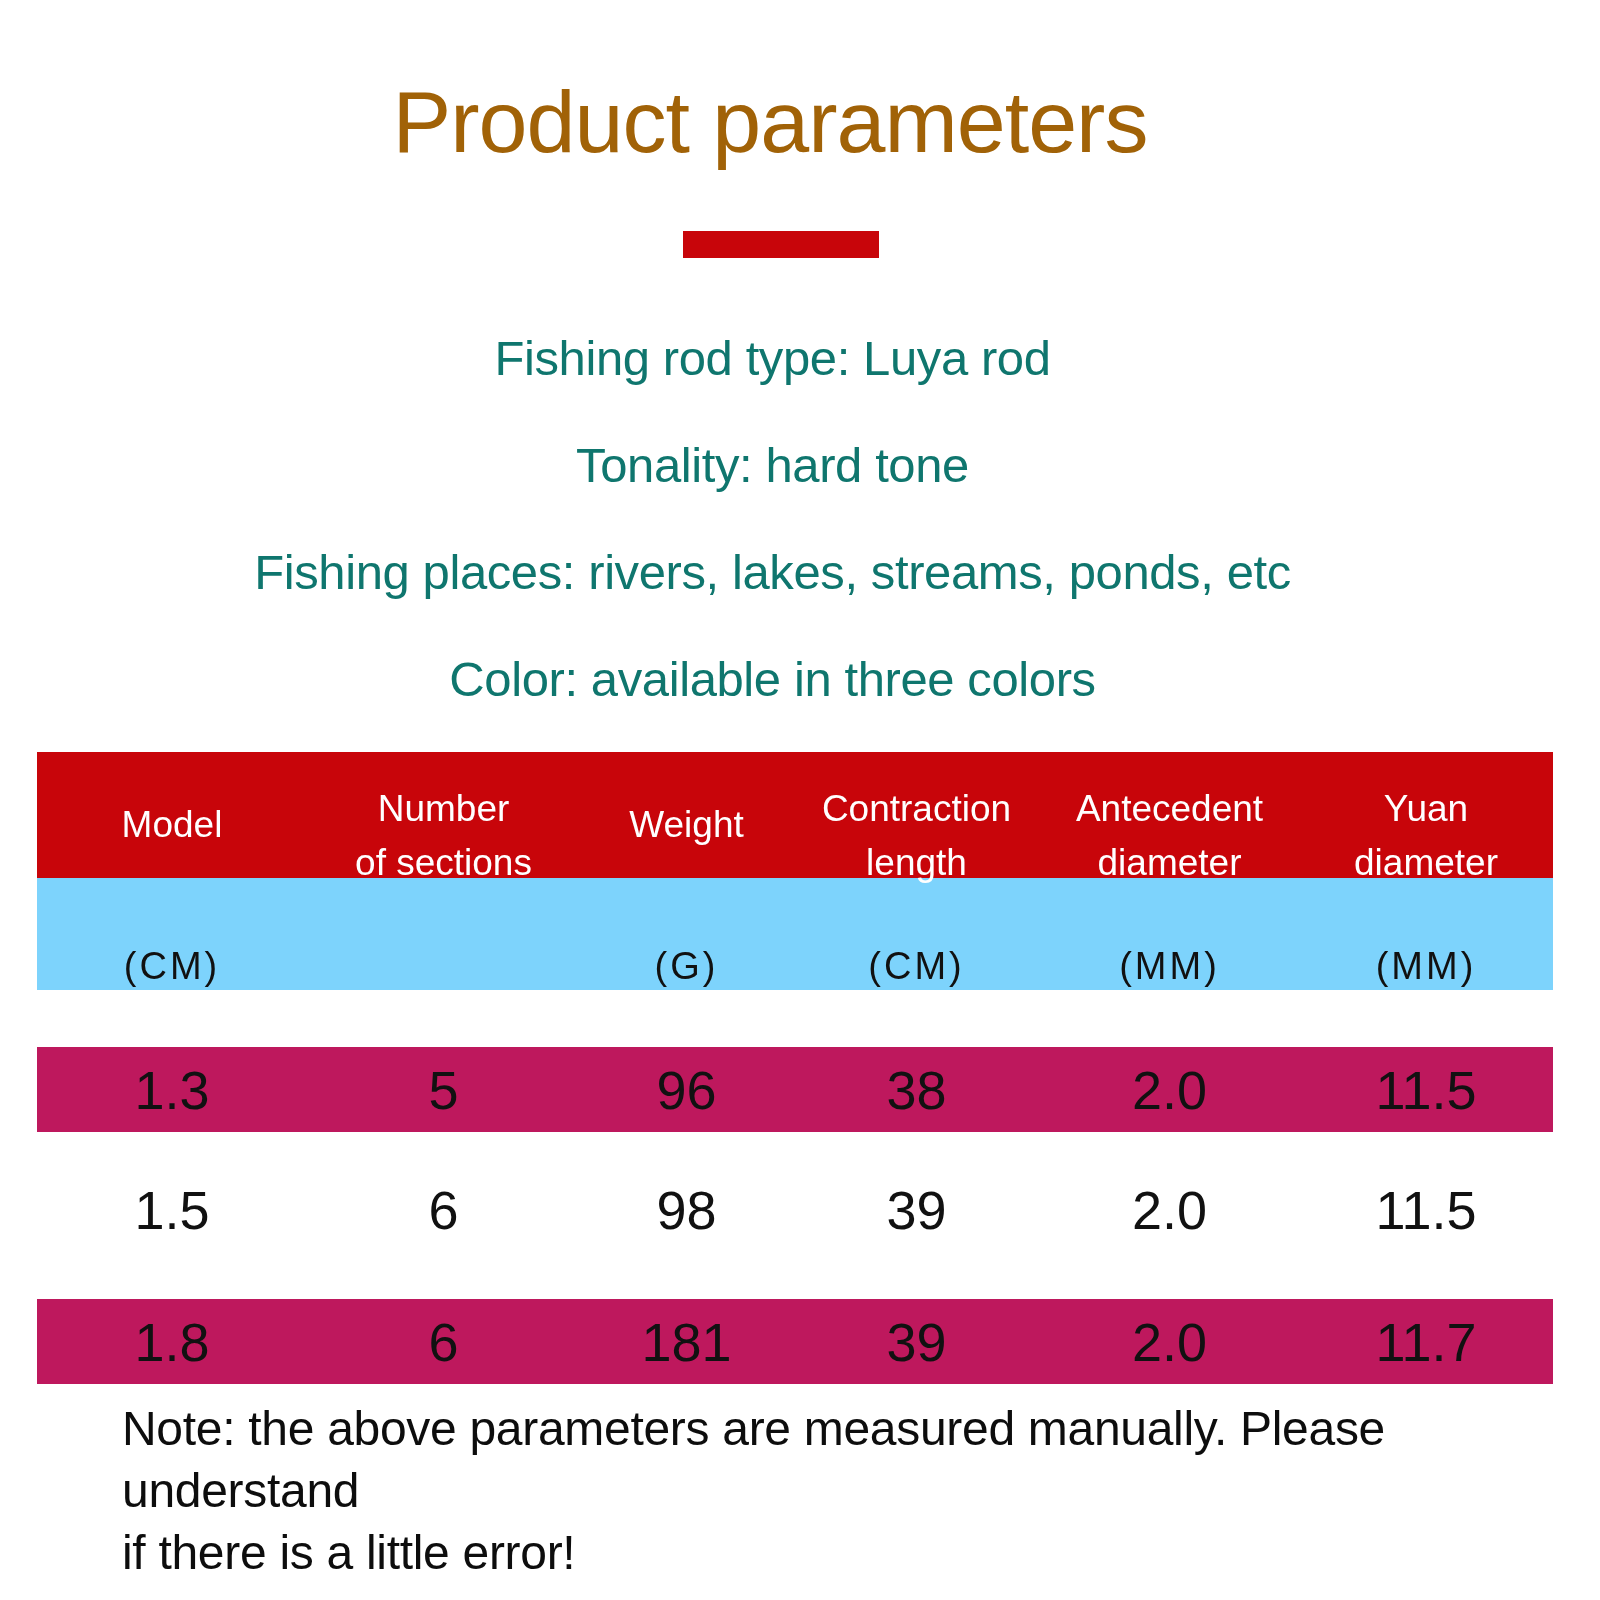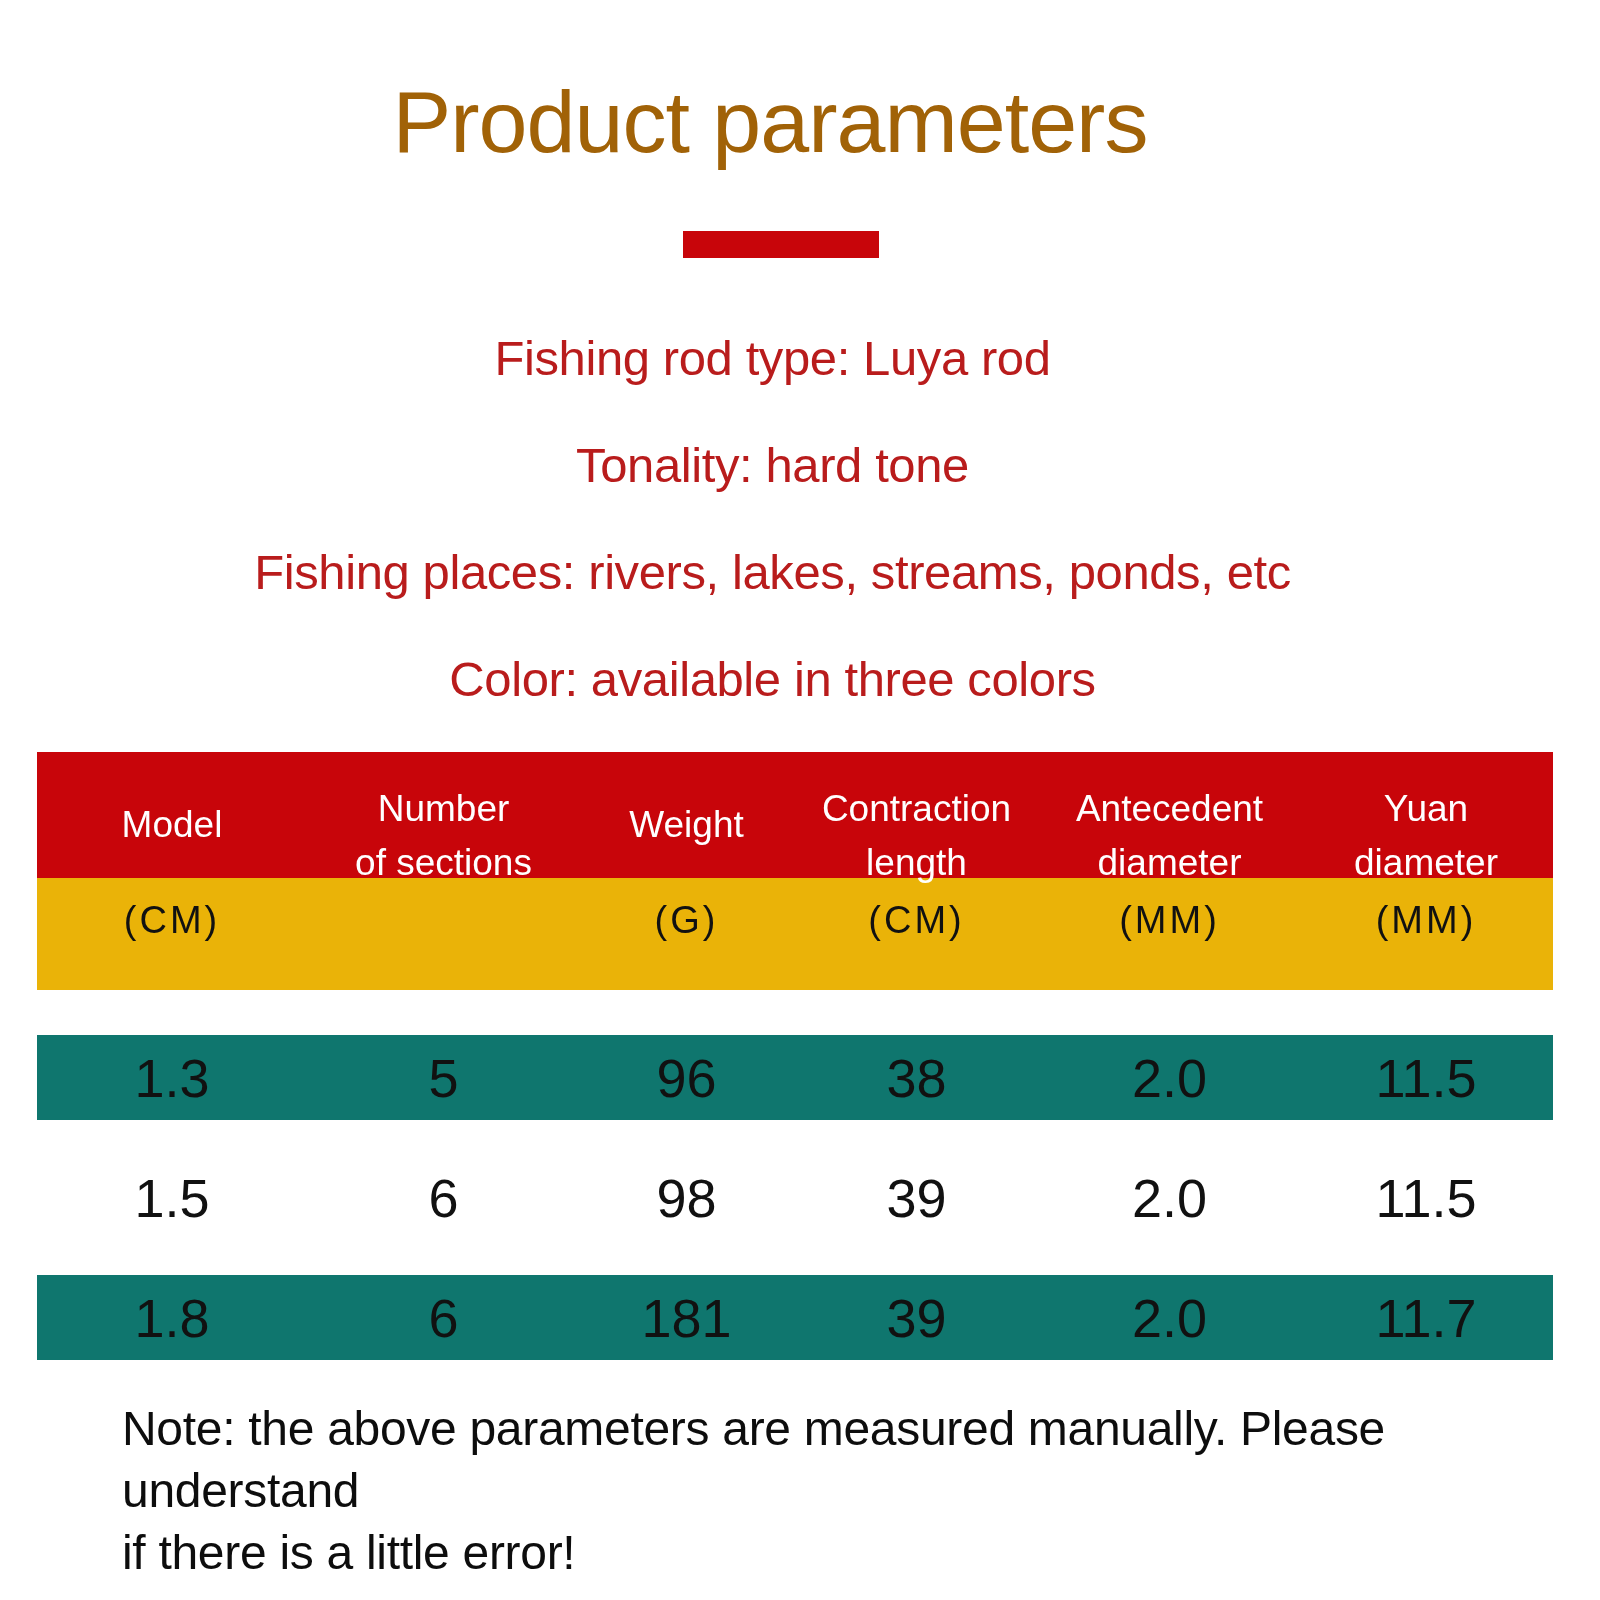--- a/index.html
+++ b/index.html
@@ -50,21 +50,21 @@
     position: absolute;
     top: 305px;
     left: 0;
     width: 1545px;
     text-align: center;
   }
   .spec-line {
     font-size: 49px;
     line-height: 107px;
     font-weight: 400;
-    color: #b91c1c;
+    color: #0f766e;
     white-space: nowrap;
     letter-spacing: -0.4px;
   }
 
   
   .table {
     position: absolute;
     left: 37px;
     top: 752px;
     width: 1516px;
@@ -94,41 +94,41 @@
     text-align: right;
     white-space: nowrap;
   }
   .hcell.single {
     padding-top: 46px;
   }
   .hcell .l2 { display: block; }
 
   .units-row {
     height: 112px;
-    background: #eab308;
-    align-items: flex-start;
+    background: #7dd3fc;
+    align-items: flex-end;
   }
   .ucell {
     display: flex;
     justify-content: center;
     align-items: flex-start;
     padding-top: 18px;
     box-sizing: border-box;
     font-size: 38px;
     line-height: 48px;
     letter-spacing: 3px;
     color: #111111;
     white-space: nowrap;
   }
 
   .data-row {
     height: 85px;
     align-items: center;
   }
-  .data-row.shaded { background: #0f766e; }
+  .data-row.shaded { background: #be185d; margin-top: 12px; }
   .data-row.plain  { background: #ffffff; }
 
   .dcell {
     display: flex;
     justify-content: center;
     align-items: center;
     font-size: 54px;
     line-height: 56px;
     color: #111111;
     white-space: nowrap;

